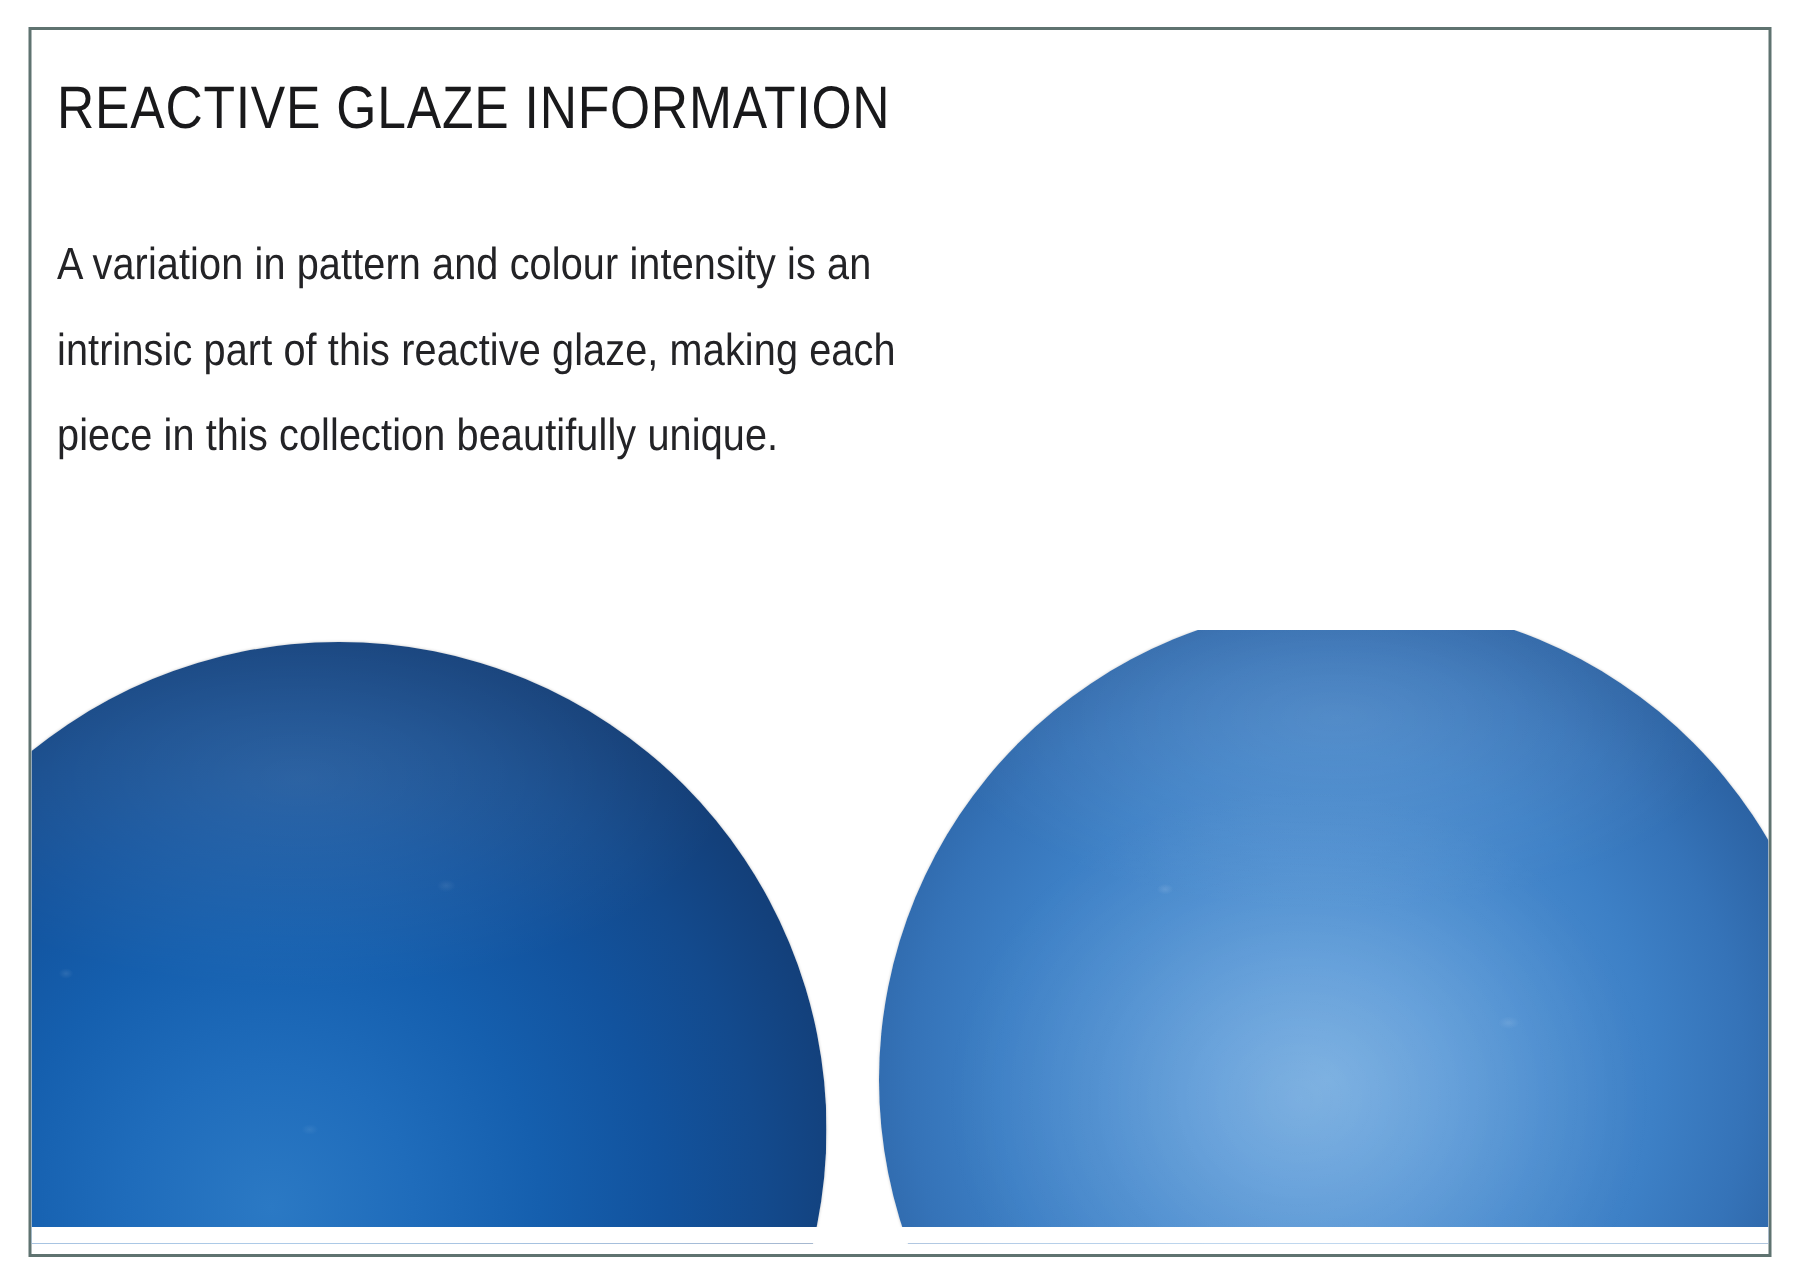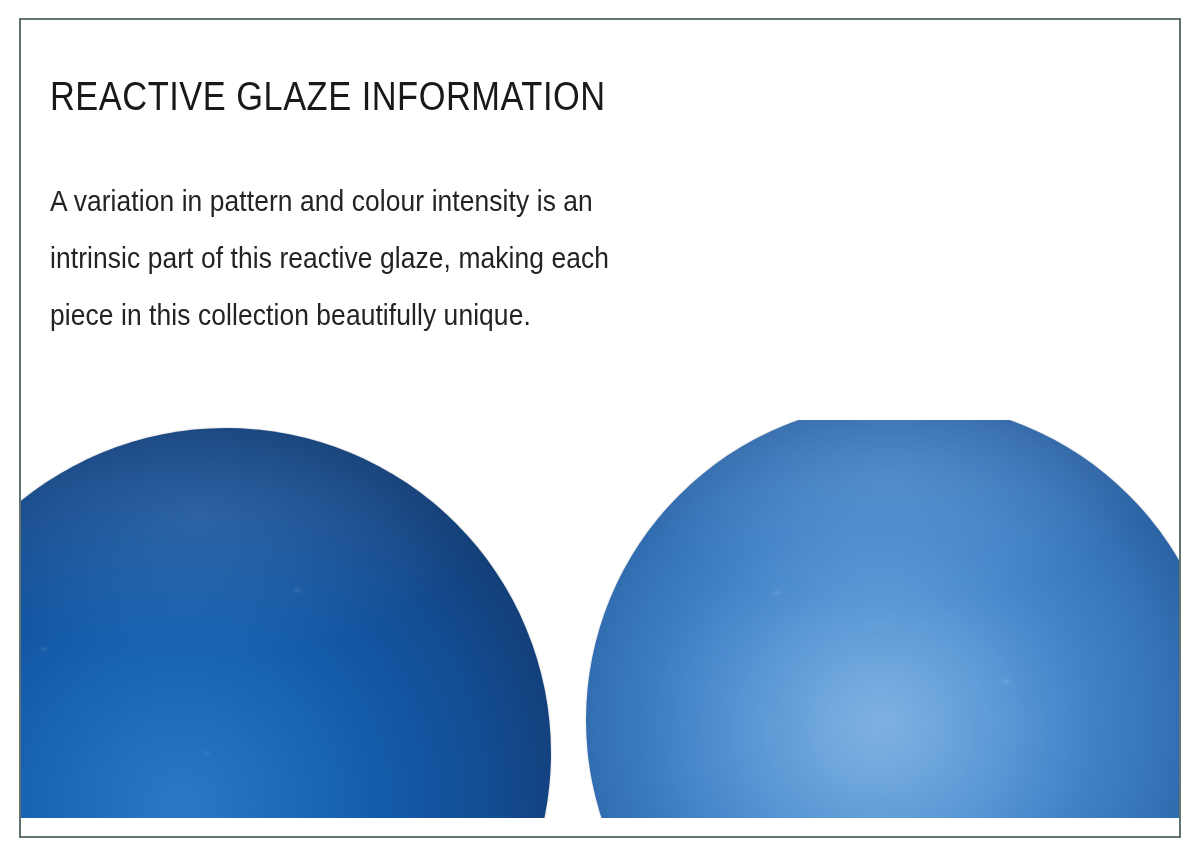--- a/index.html
+++ b/index.html
@@ -25,24 +25,23 @@
     height: 820px;
     box-sizing: border-box;
     border: 2px solid #5f7370;
     background: #ffffff;
     overflow: hidden;
   }
 
   
   #text-block {
     position: absolute;
-    left: 29px;
+    left: 17px;
     top: 28px;
     width: 1000px;
-    margin-top: 24px;
   }
 
   #page-title {
     margin: 0;
     font-family: "Liberation Sans", sans-serif;
     font-weight: 400;
     font-size: 40px;
     line-height: 48px;
     letter-spacing: 0.6px;
     color: #19191b;

